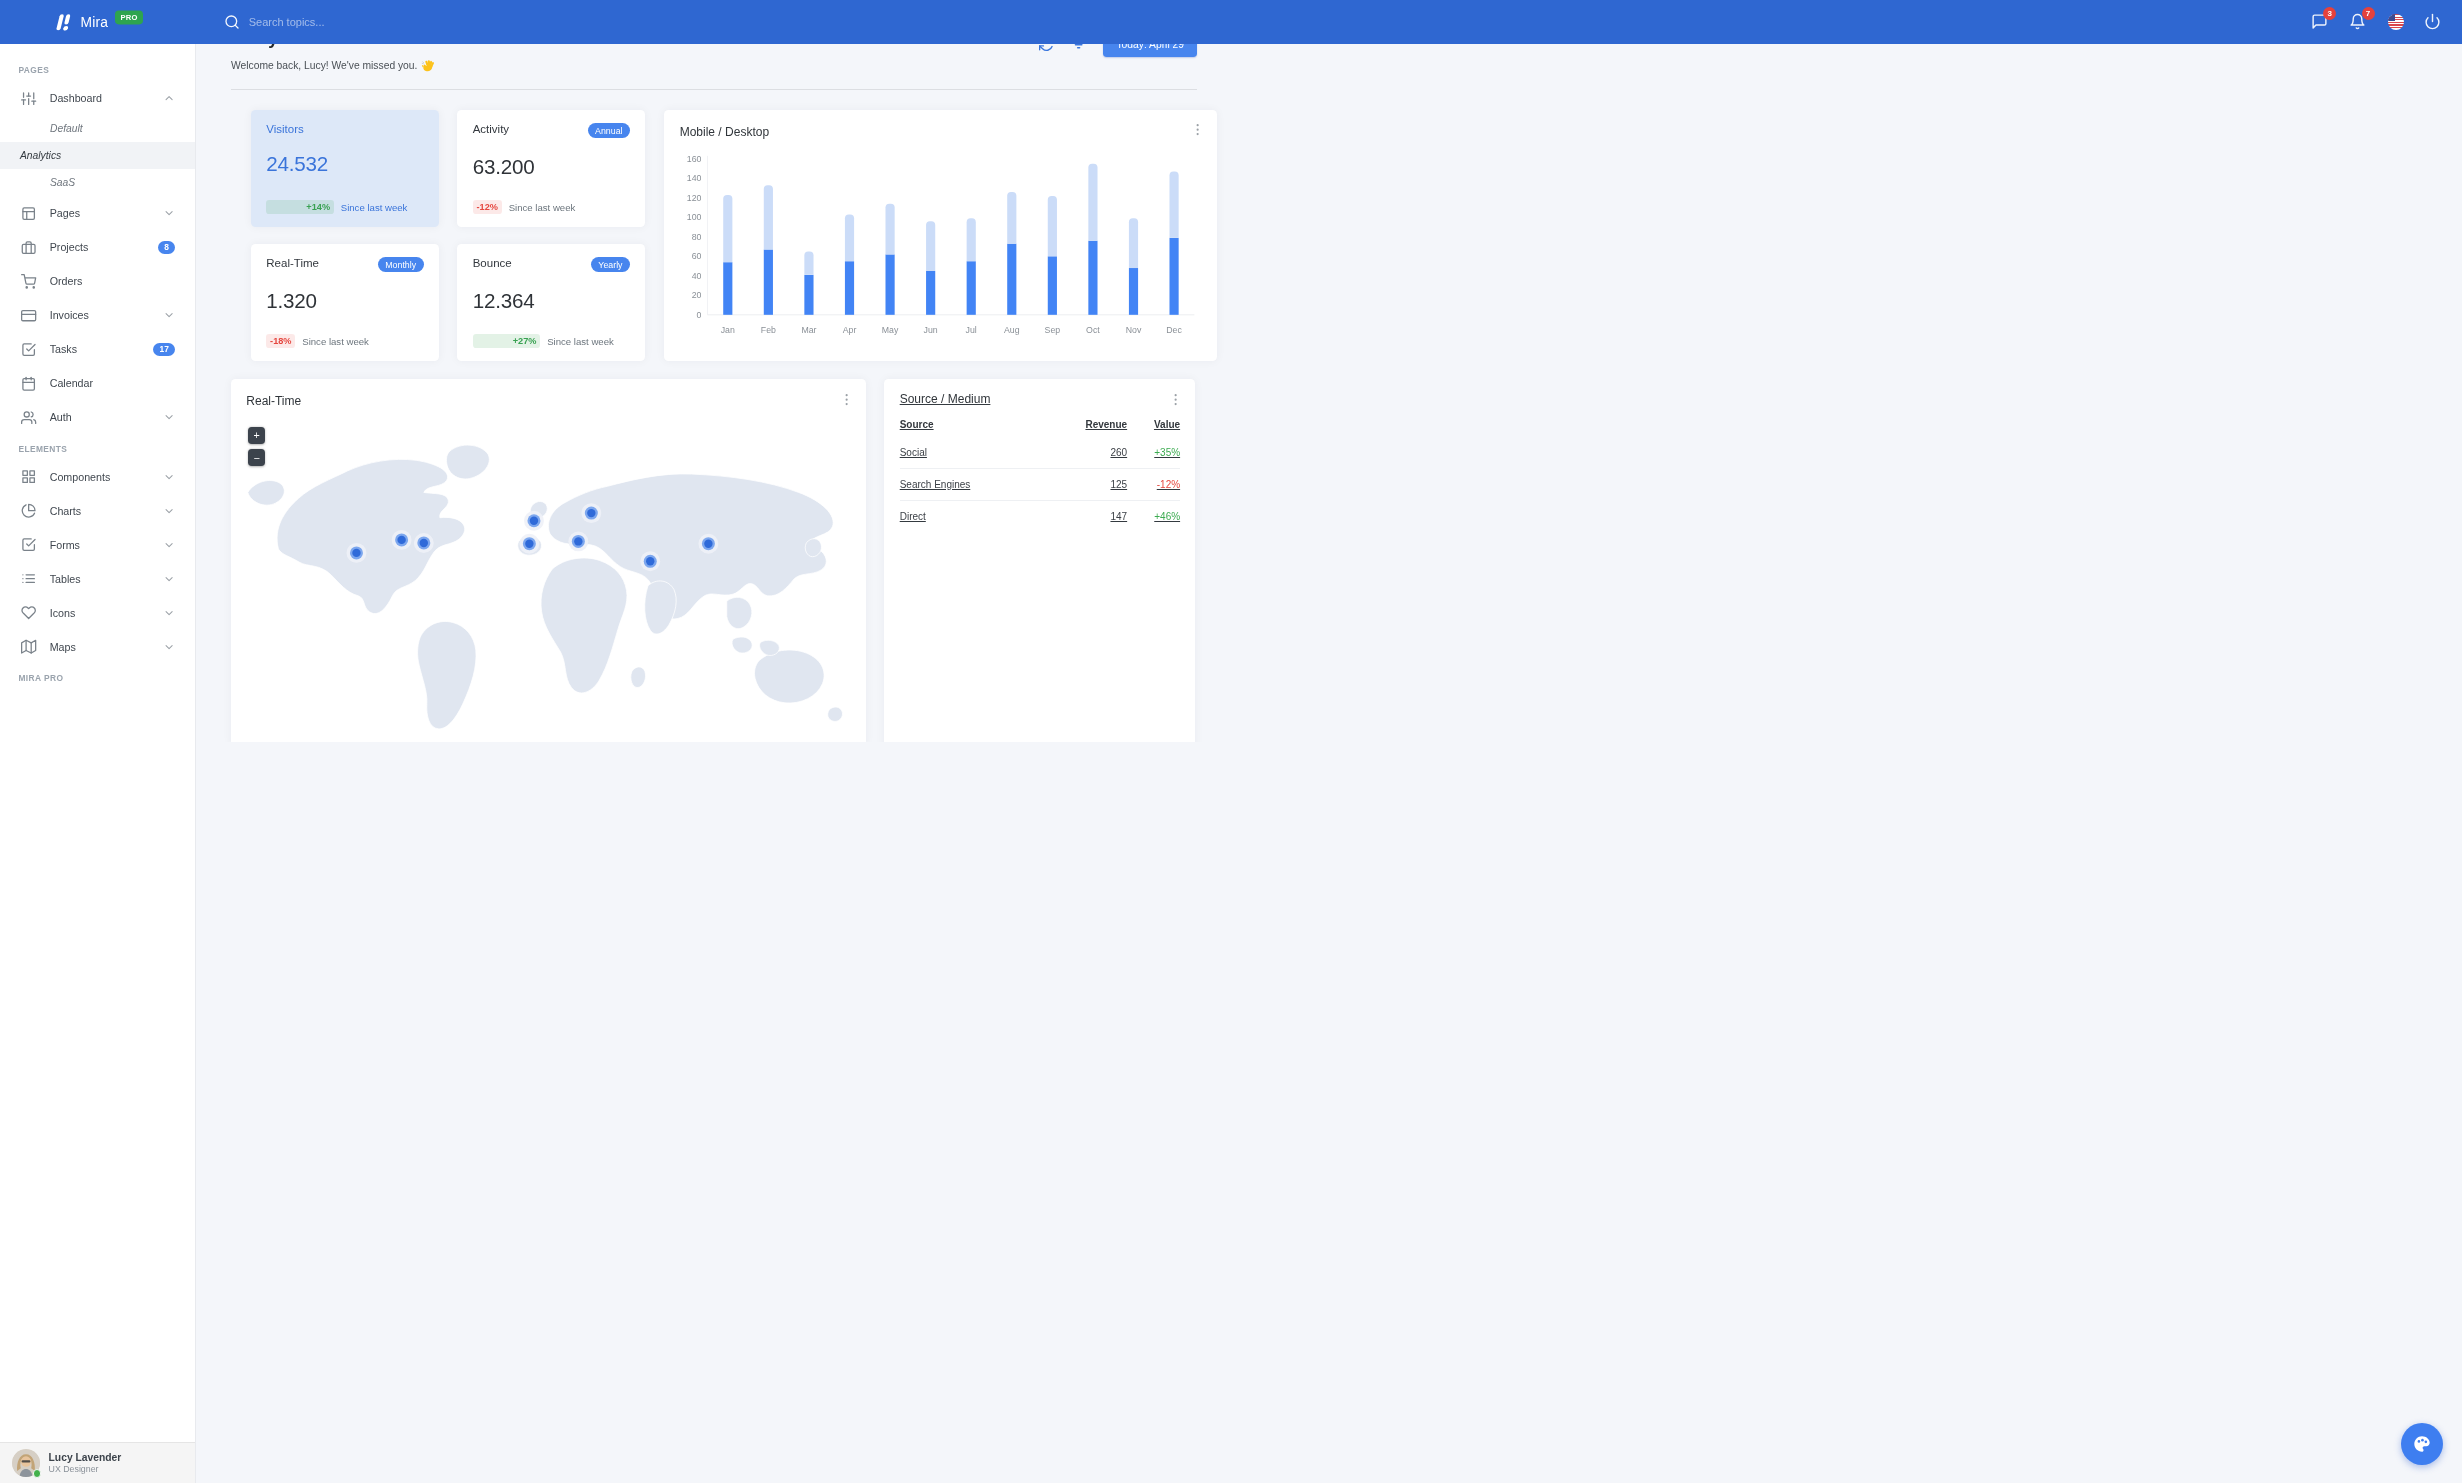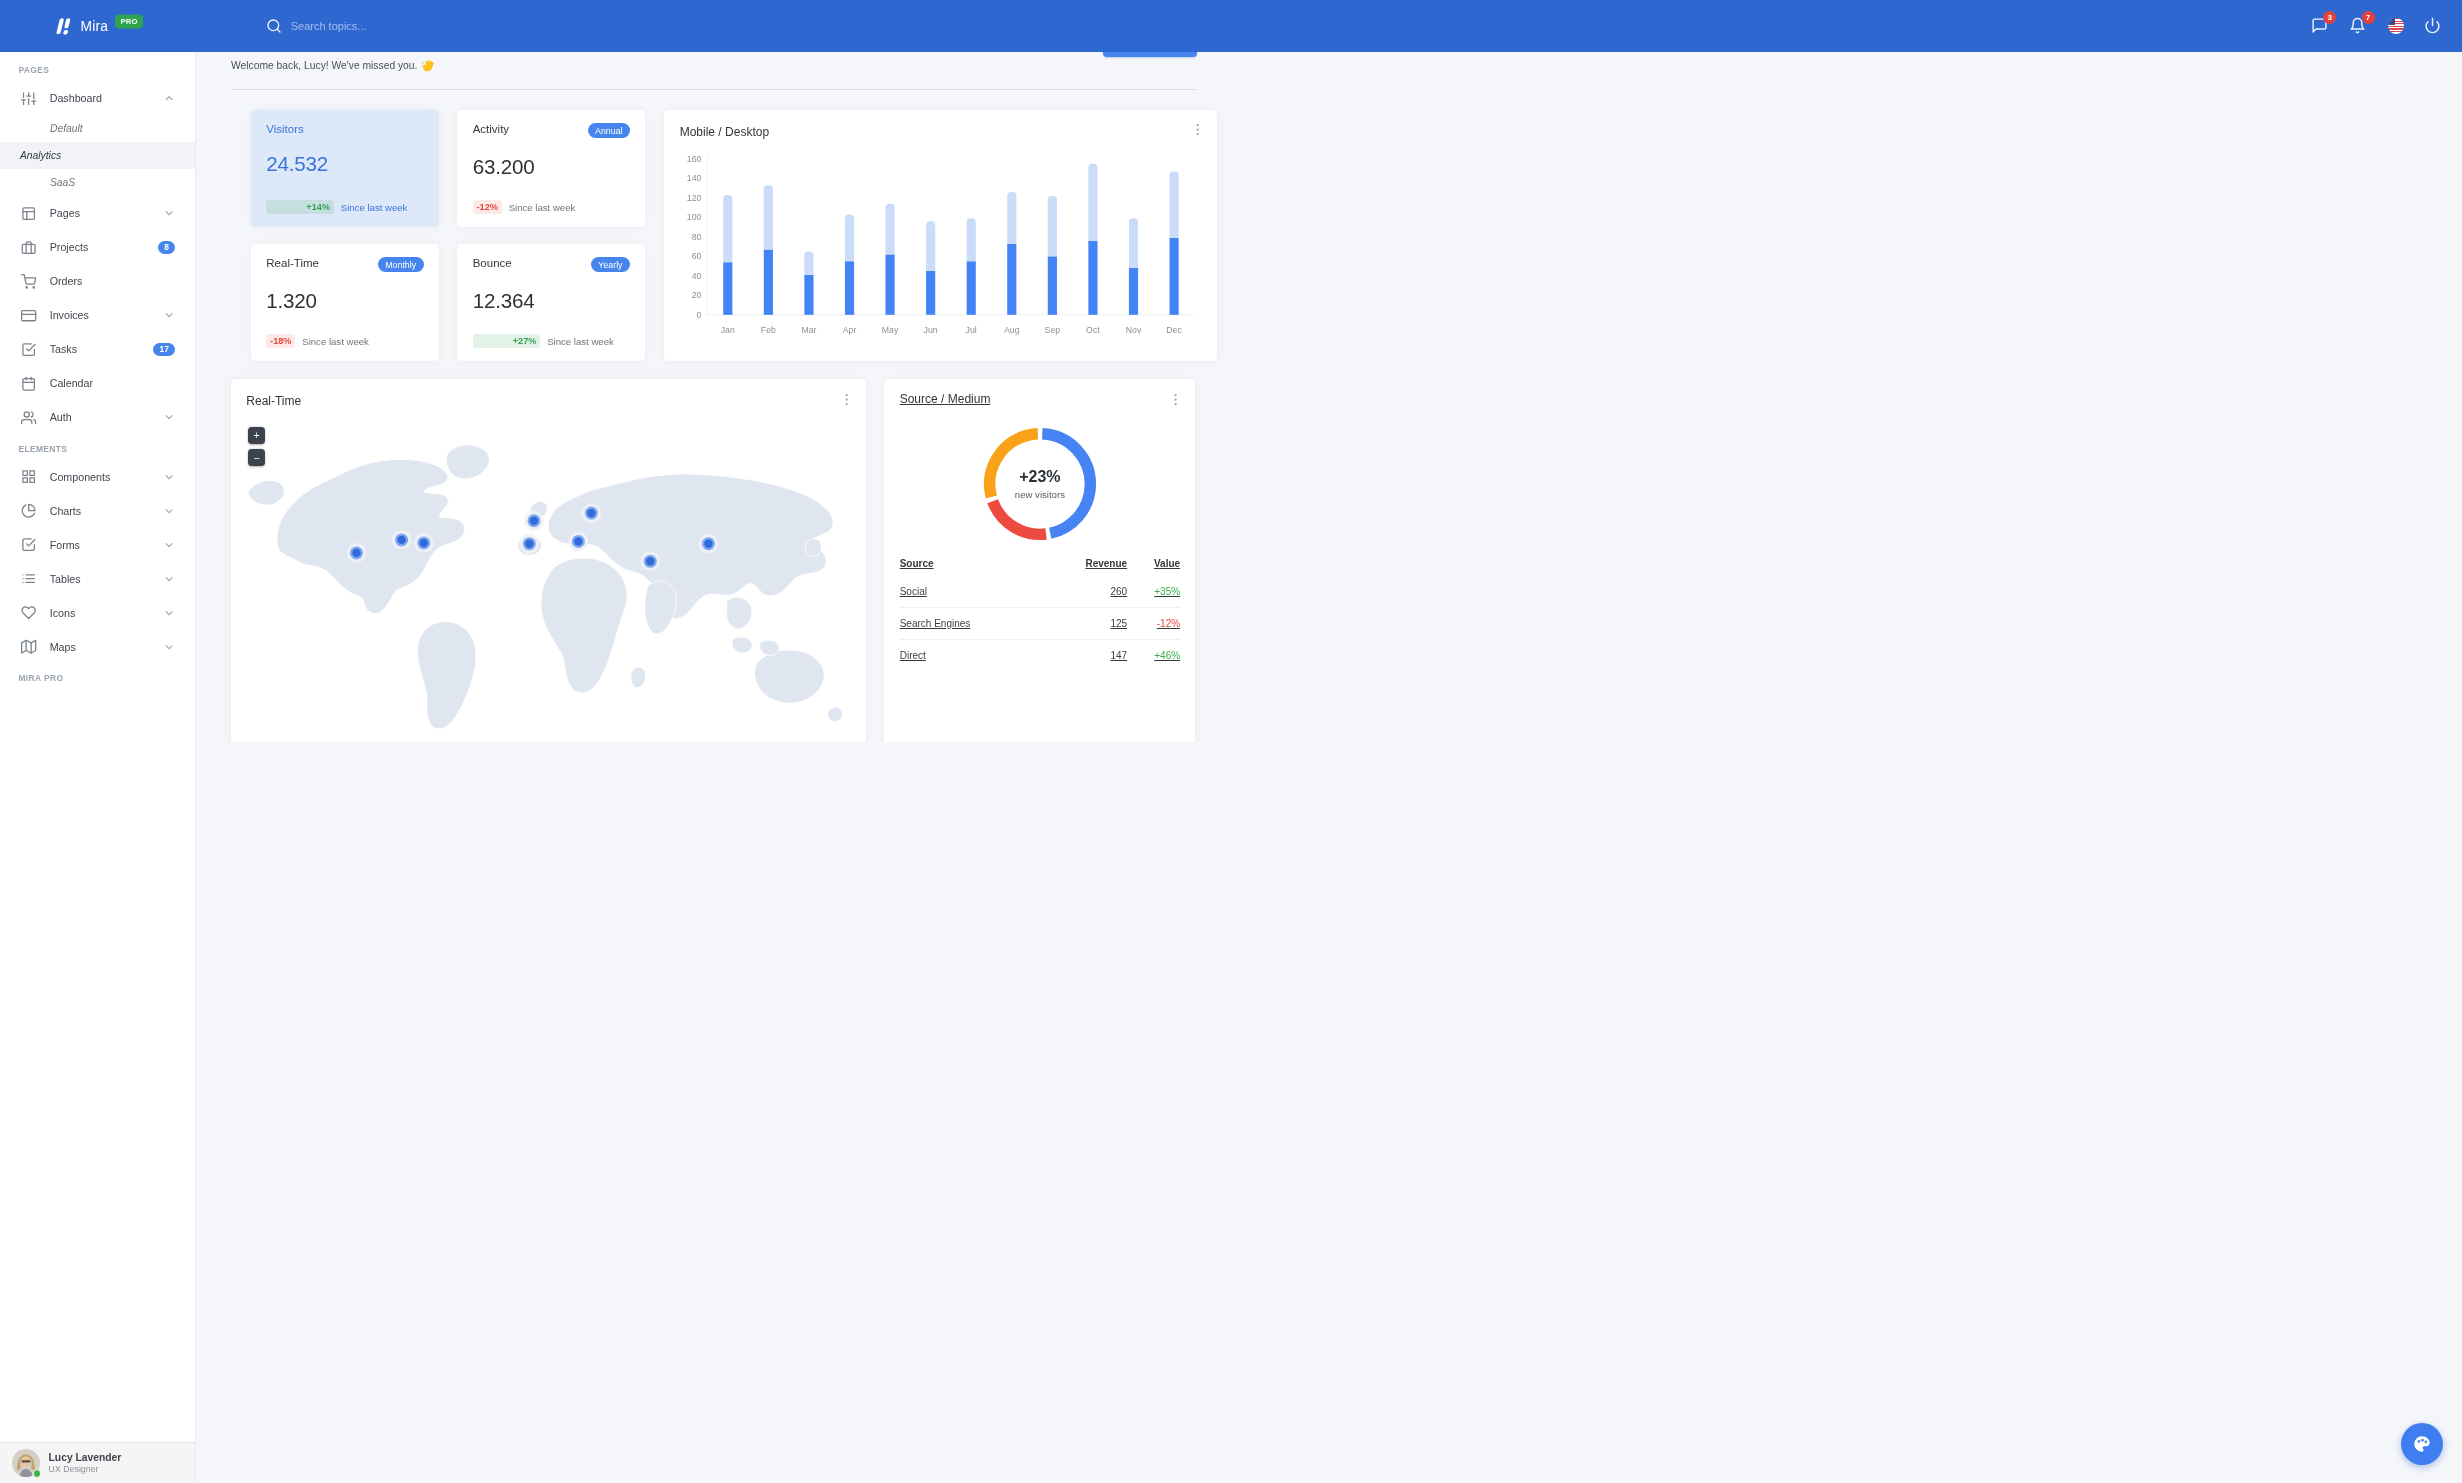--- a/index.html
+++ b/index.html
@@ -1,21 +1,21 @@
 <!DOCTYPE html>
 <html style="font-size:12.2px"><head>
 <meta charset="utf-8">
 <style>
   * { margin:0; padding:0; box-sizing:border-box; }
   html,body { width:1231px; height:742px; overflow:hidden; background:#f4f6fa;
     font-family:"Liberation Sans", sans-serif; color:#343a40; }
 
   
-  .navbar { position:fixed; top:0; left:0; right:0; height:52px; background:#2f67d1;
-    display:flex; align-items:center; z-index:50;gap:42px; }
+  .navbar { position:fixed; top:0; left:0; right:0; height:44px; background:#2f67d1;
+    display:flex; align-items:center; z-index:50; }
   .brand { width:196px; display:flex; align-items:center; justify-content:center; gap:6.9px; }
   .brand-name { color:#fff; font-size:13.8px; font-weight:400; letter-spacing:0.2px; }
   .brand-pro { background:#2ea44f; color:#fff; font-size:7.6px; font-weight:700; padding:2.3px 5.4px;
     border-radius:3.8px; letter-spacing:0.2px; transform:translateY(-4.6px); }
   .nav-search { display:flex; align-items:center; gap:9.2px; margin-left:27.5px; flex:1; }
   .nav-search svg { width:16px; height:16px; color:rgba(255,255,255,.95); }
   .nav-search input { background:transparent; border:none; outline:none; font-size:11px;
     color:#fff; width:229px; font-family:inherit; }
   .nav-search input::placeholder { color:rgba(255,255,255,.55); }
   .nav-right { display:flex; align-items:center; gap:20px; padding-right:20px; }
@@ -562,31 +562,20 @@
 
     <div class="card source-card">
       <div class="card-title">Source / Medium</div>
       <div class="dots">
         <svg viewBox="0 0 24 24" fill="currentColor">
           <circle cx="12" cy="5" r="1.7"></circle>
             <circle cx="12" cy="12" r="1.7"></circle>
             <circle cx="12" cy="19" r="1.7"></circle>
         </svg>
       </div>
-      <div class="donut-wrap">
-        <svg id="donut" width="122" height="122" viewBox="0 0 160 160">
-            <circle cx="80" cy="80" r="66" fill="none" stroke="#4584f2" stroke-width="15" stroke-dasharray="190.39245878178815 224.29777149206456" transform="rotate(-87.39564638576898 80 80)"></circle>
-            <circle cx="80" cy="80" r="66" fill="none" stroke="#ee4b40" stroke-width="15" stroke-dasharray="88.41945133739816 326.2707789364546" transform="rotate(83.09615689291952 80 80)"></circle>
-            <circle cx="80" cy="80" r="66" fill="none" stroke="#f9a119" stroke-width="15" stroke-dasharray="117.87832015466638 296.81191011918634" transform="rotate(165.06337000767363 80 80)"></circle>
-          </svg>
-        <div class="donut-center">
-          <div class="donut-val">+23%</div>
-          <div class="donut-lbl">new visitors</div>
-        </div>
-      </div>
       <table class="src">
         <thead>
           <tr>
             <th>Source</th>
             <th class="num">Revenue</th>
             <th class="num">Value</th>
           </tr>
         </thead>
         <tbody id="src-tbody">
             <tr>

